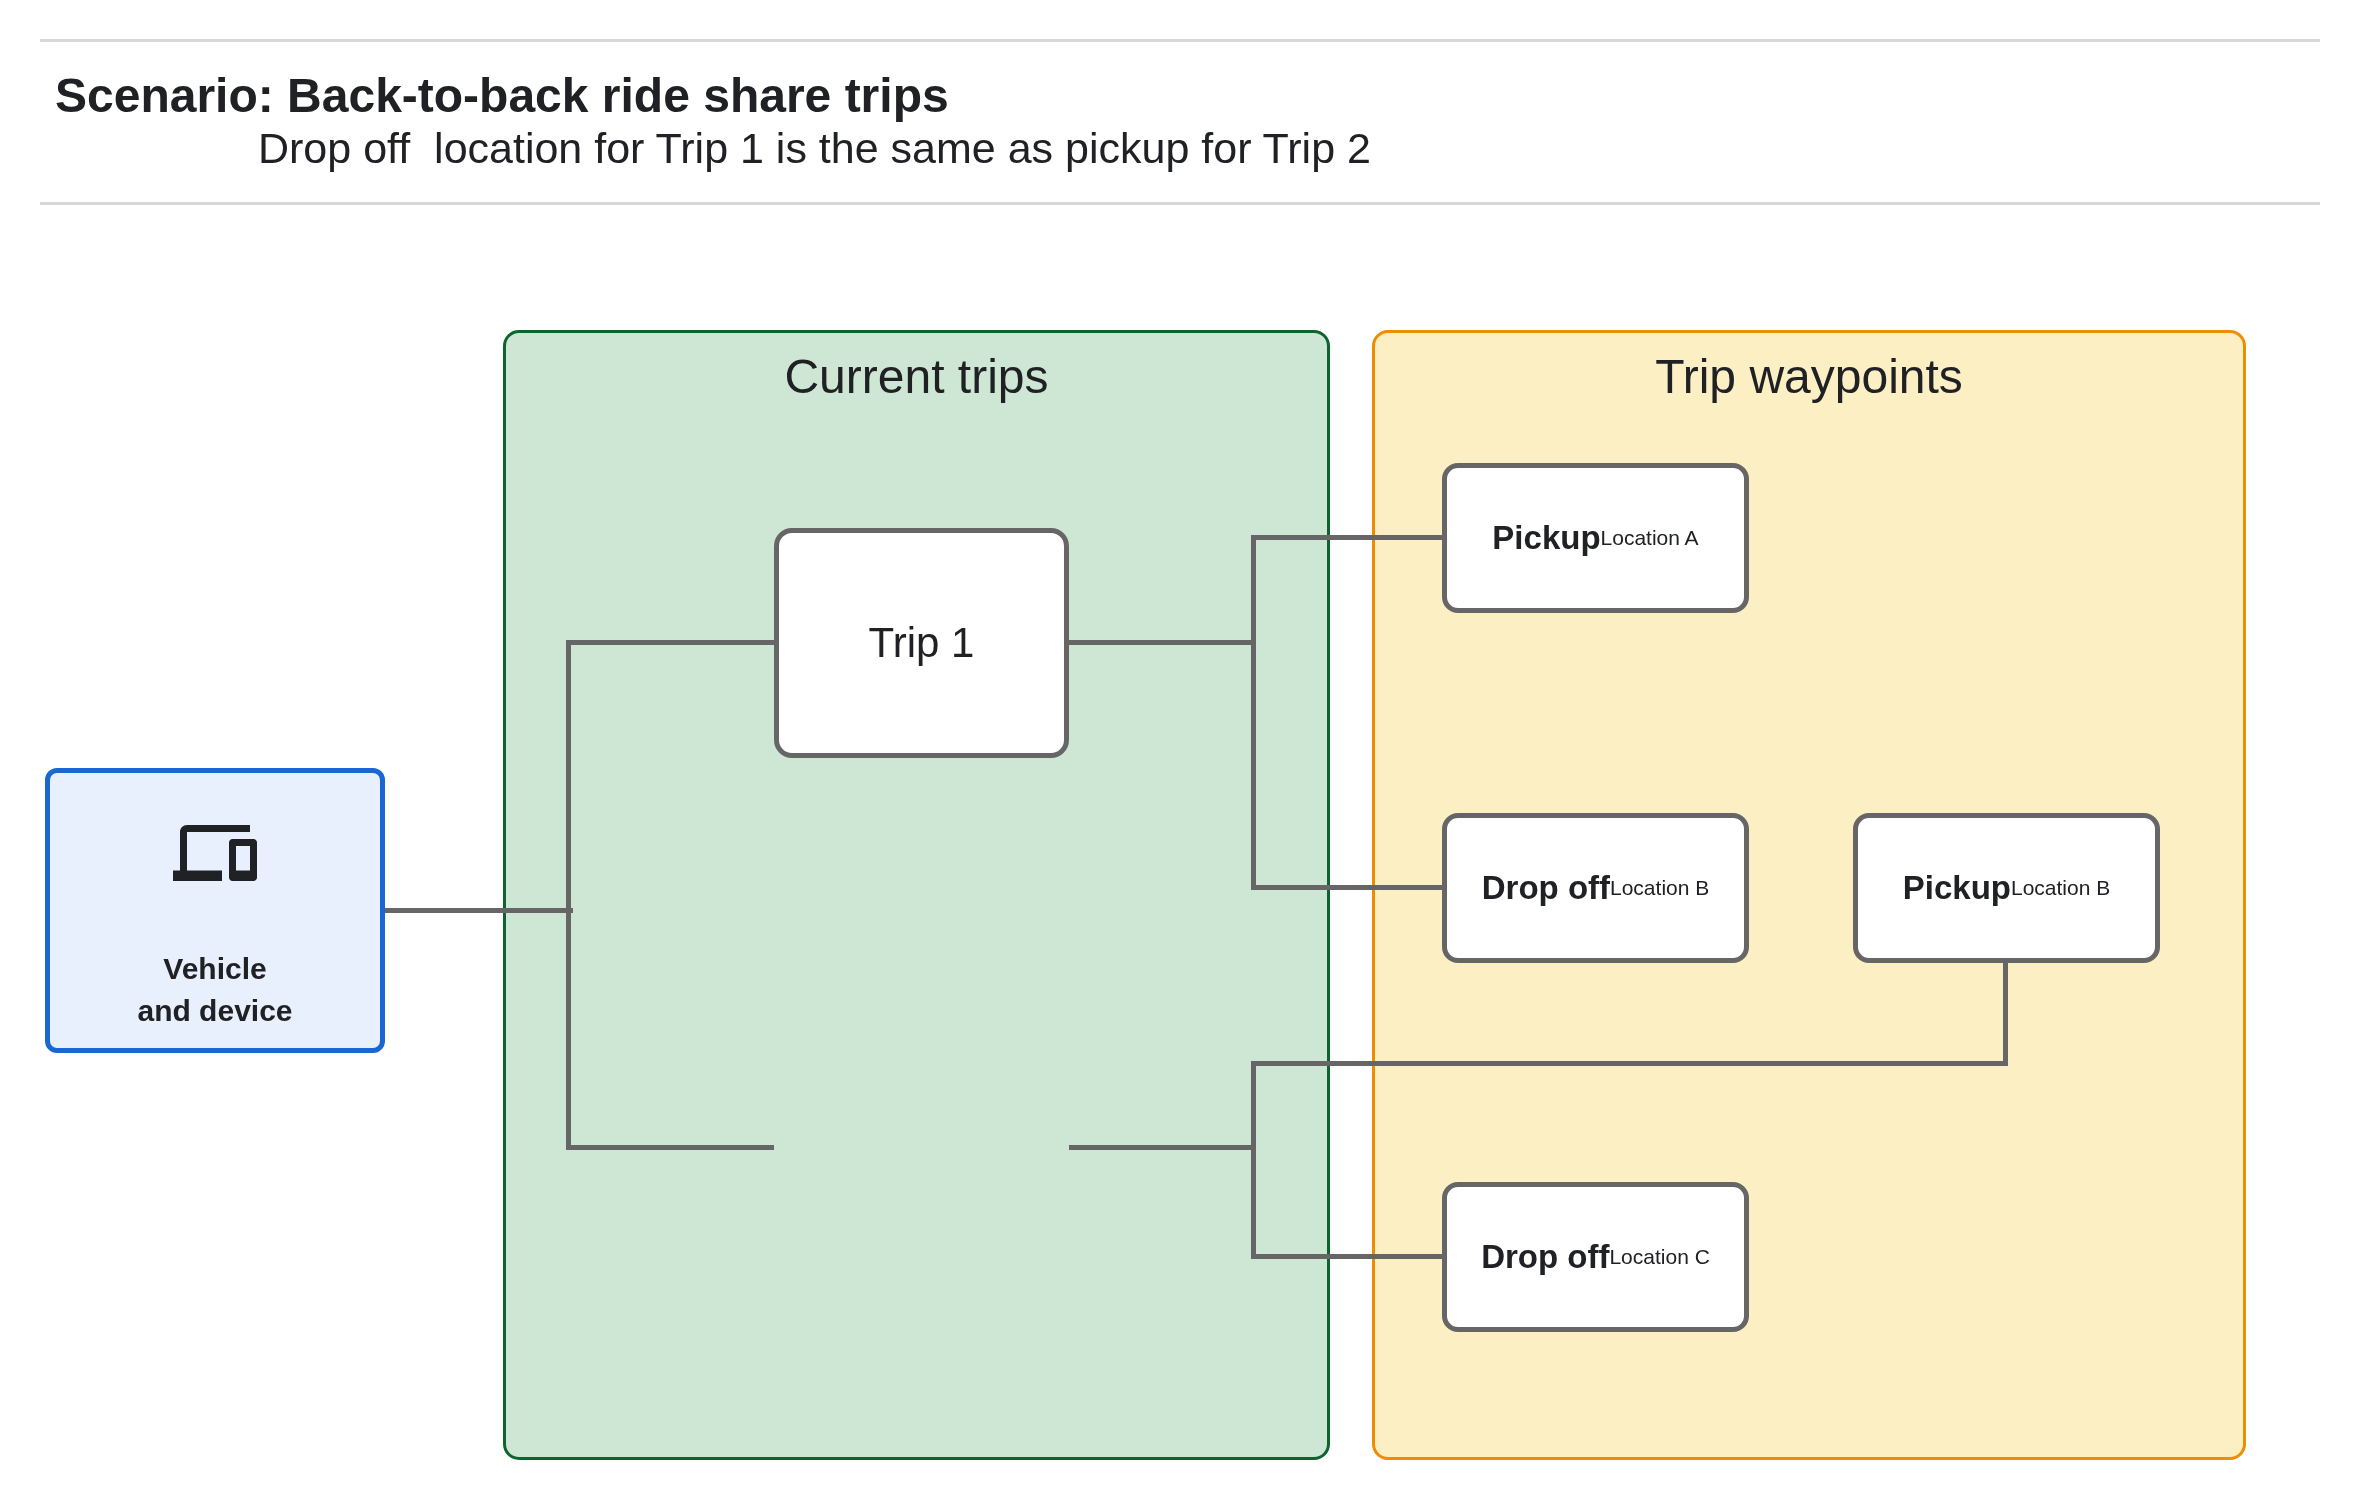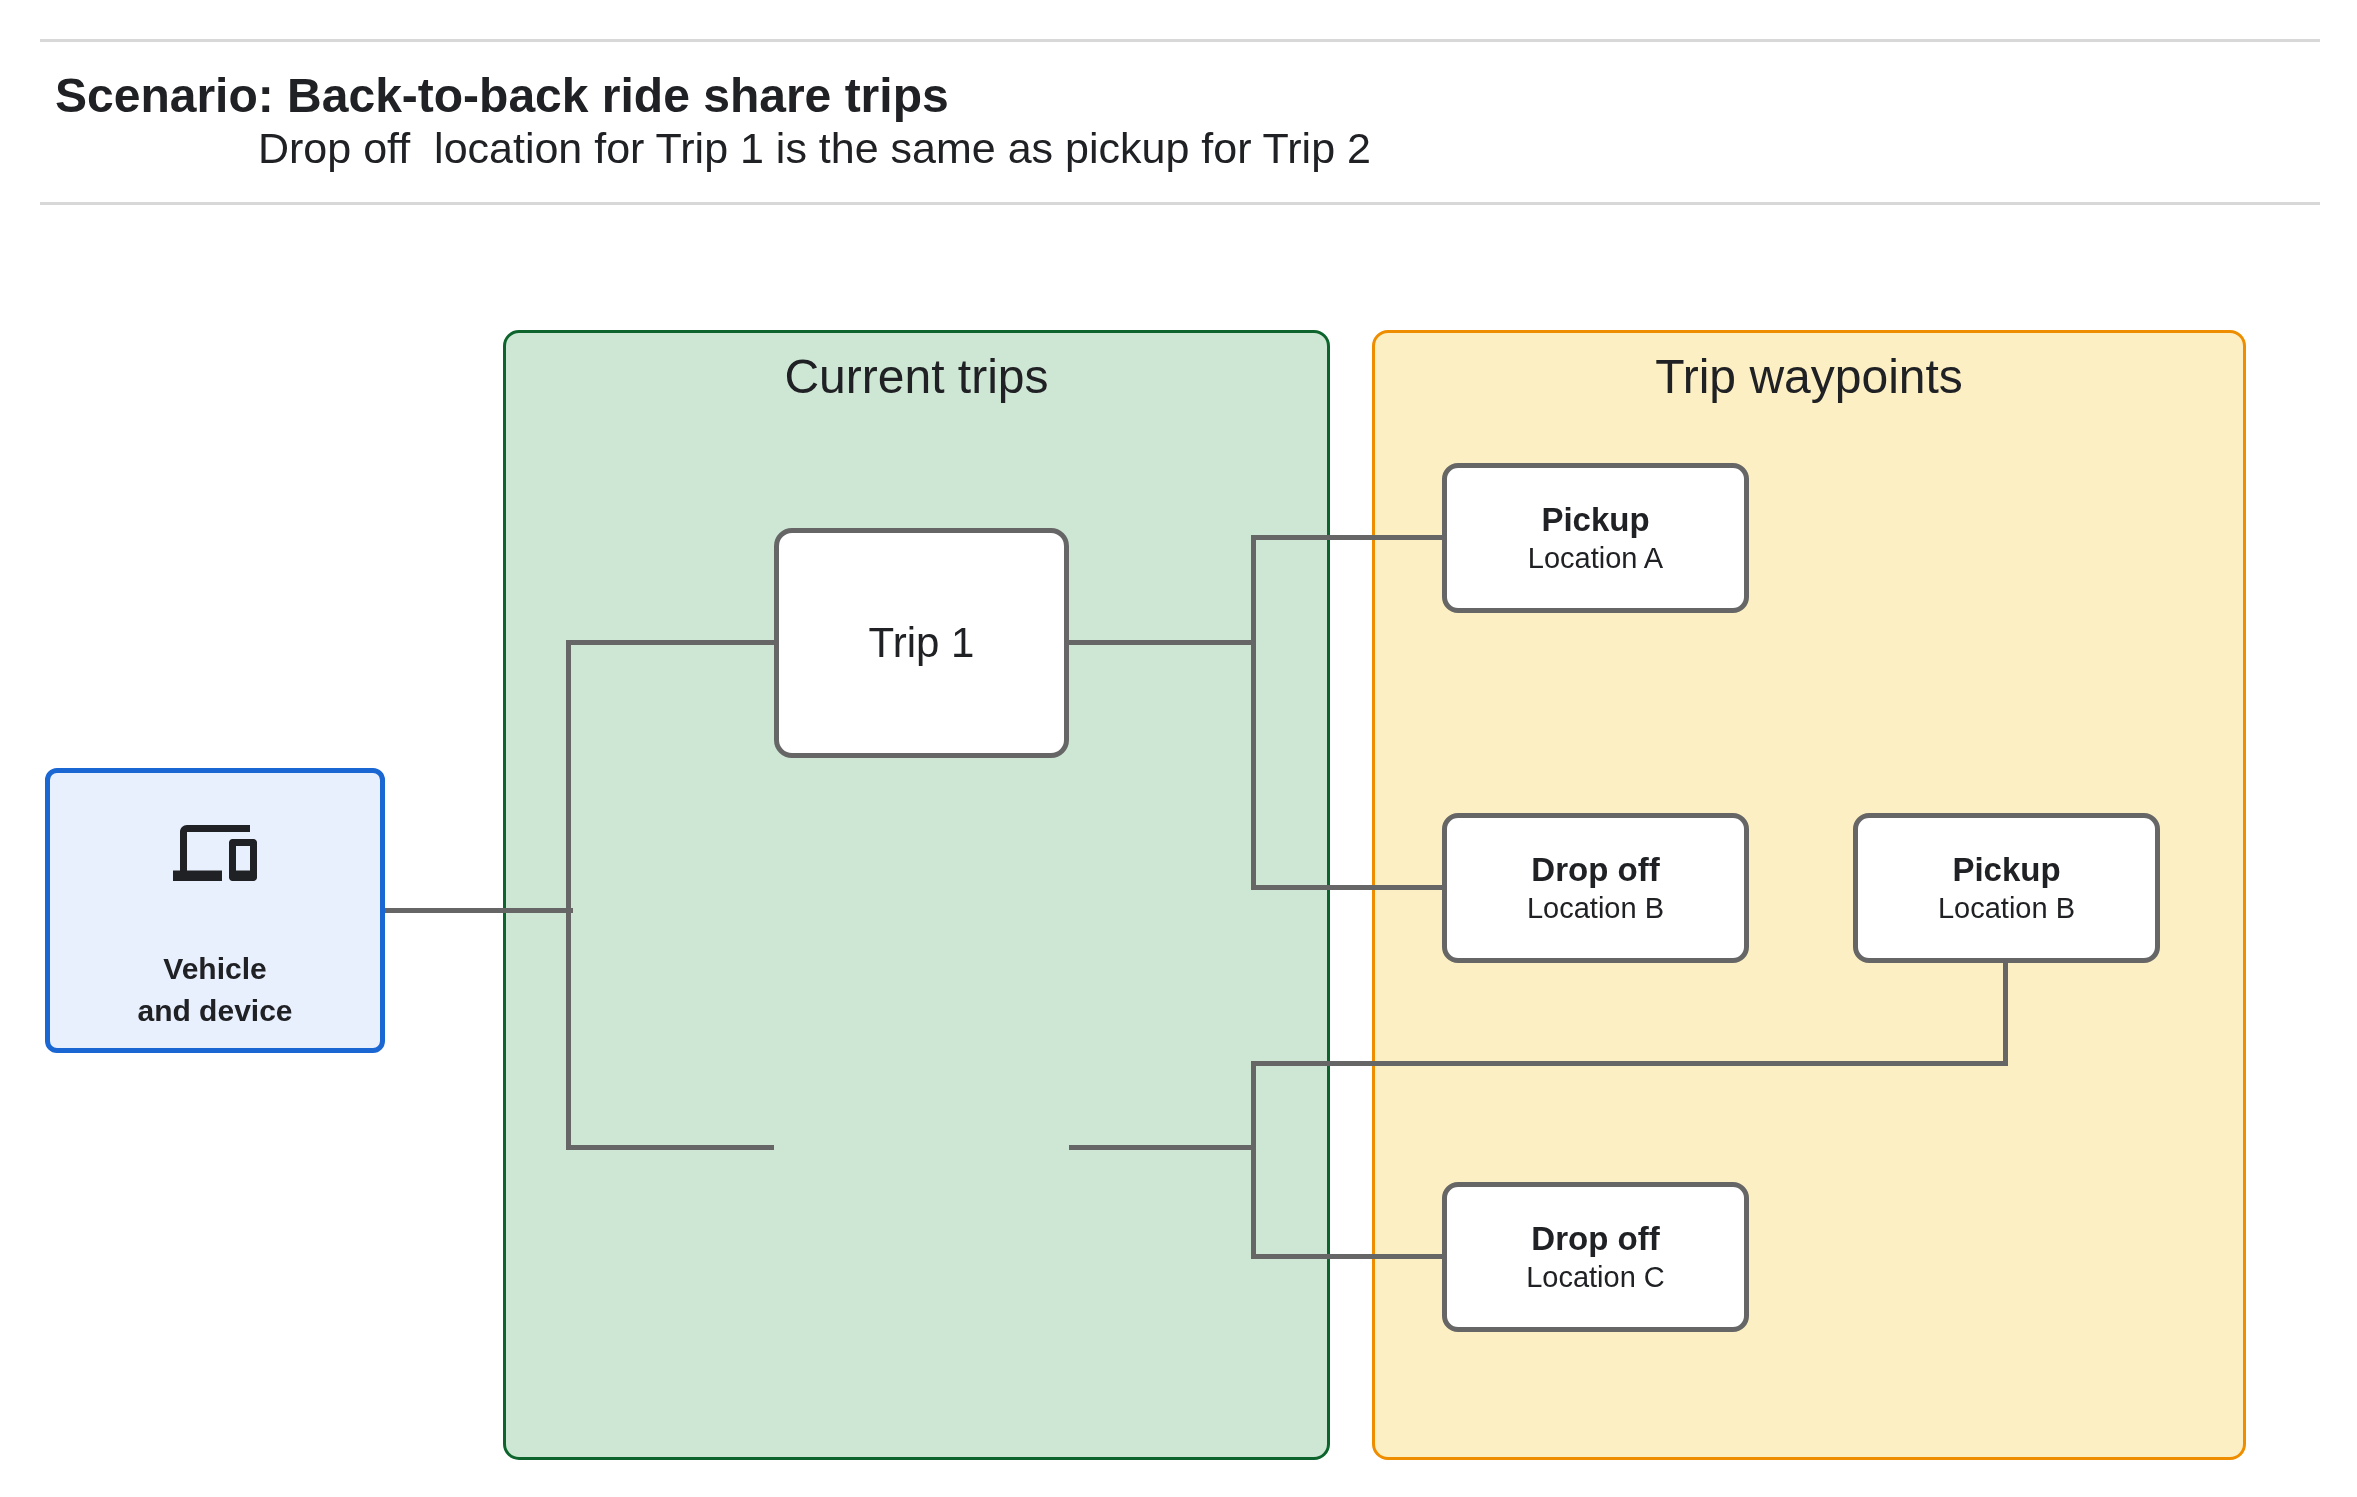--- a/index.html
+++ b/index.html
@@ -32,27 +32,27 @@
     position: absolute; left: 0; right: 0; top: 16px;
     text-align: center; font-size: 48px; line-height: 56px; font-weight: normal;
     color: var(--text);
   }
 
   .connector { background: var(--connector); }
 
   .node {
     background: var(--node-fill); border: 5px solid var(--node-border);
     border-radius: 18px; box-sizing: border-box;
-    display: flex; flex-direction: column; align-items: center; justify-content: center;
+    display: flex; flex-direction: row; align-items: center; justify-content: center;
     text-align: center;
   }
   .node.waypoint { border-radius: 16px; }
   .trip-label { font-size: 42px; font-weight: normal; line-height: 48px; color: var(--text); }
   .wp-title { font-size: 33px; font-weight: bold; line-height: 40px; color: var(--text); }
-  .wp-location { font-size: 29px; font-weight: normal; line-height: 36px; color: var(--text); }
+  .wp-location { font-size: 21px; font-weight: normal; line-height: 36px; color: var(--text); }
 
   .node.vehicle {
     background: var(--blue-fill); border: 5px solid var(--blue-border);
     border-radius: 12px; display: block;
   }
   .vehicle-icon-wrap { position: absolute; left: 50%; top: 38px; transform: translateX(-50%); }
   .vehicle-text {
     position: absolute; left: 0; right: 0; top: 175px;
     font-size: 30px; font-weight: bold; line-height: 42px; color: var(--text);
     text-align: center;

